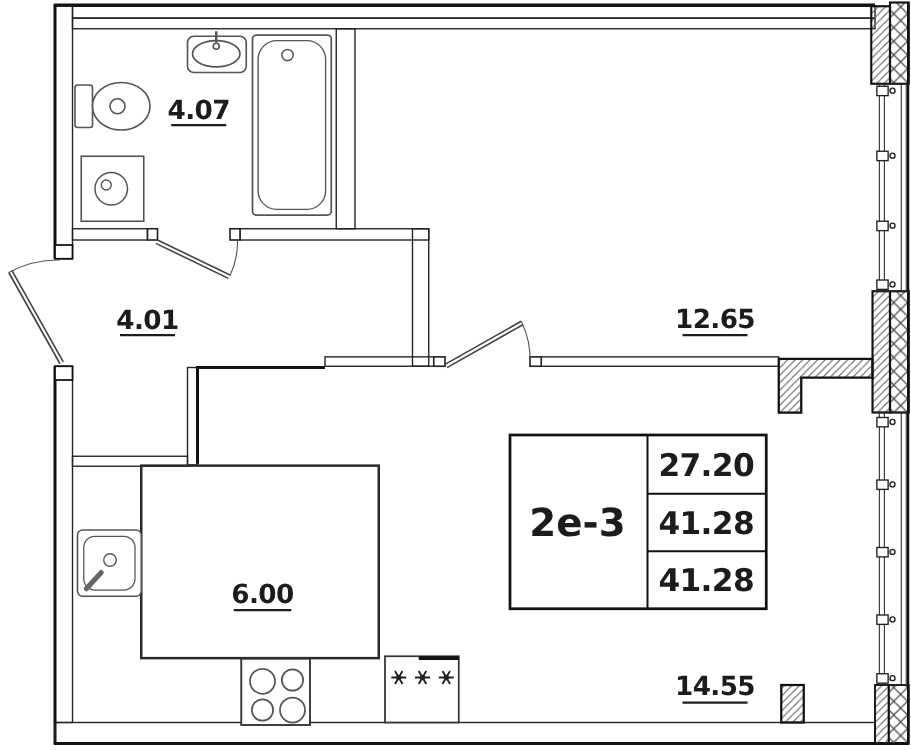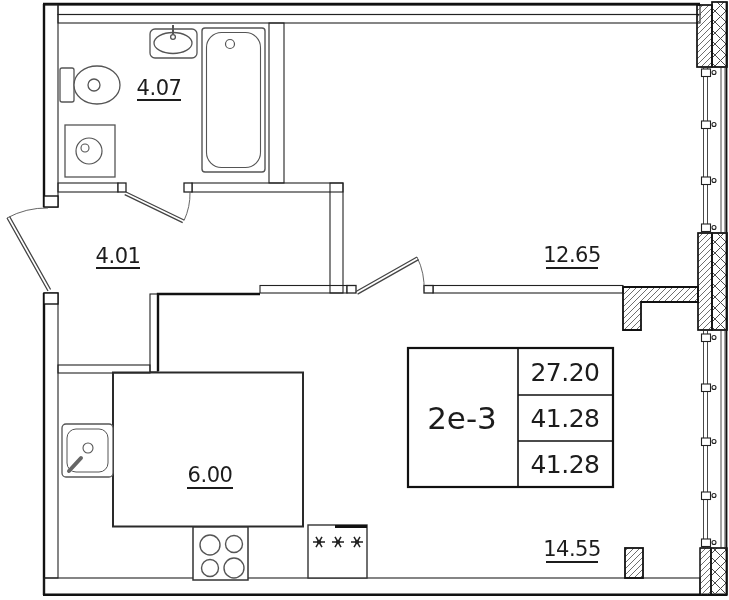--- a/index.html
+++ b/index.html
@@ -1,16 +1,16 @@
 <!DOCTYPE html>
 <html><head>
 <meta charset="utf-8">
 <style>
   html,body{margin:0;padding:0;background:#ffffff;}
-  .stage{position:relative;width:729px;height:600px;background:#ffffff;overflow:hidden;}
+  .stage{position:relative;width:729px;height:600px;background:#ffffff;overflow:hidden;font-weight:bold;}
   svg{display:block;}
   .lbl{font-family:"DejaVu Sans","Liberation Sans",sans-serif;font-size:21px;fill:#1c1c1c;letter-spacing:-0.5px;}
   .tbl-type{font-family:"DejaVu Sans","Liberation Sans",sans-serif;font-size:31px;fill:#1c1c1c;}
   .tbl-num{font-family:"DejaVu Sans","Liberation Sans",sans-serif;font-size:25px;fill:#1c1c1c;letter-spacing:-0.5px;}
   .wall-stroke{stroke:#222;stroke-width:1.1;fill:none;}
 </style>
 </head>
 <body>
 
 <div class="stage">

